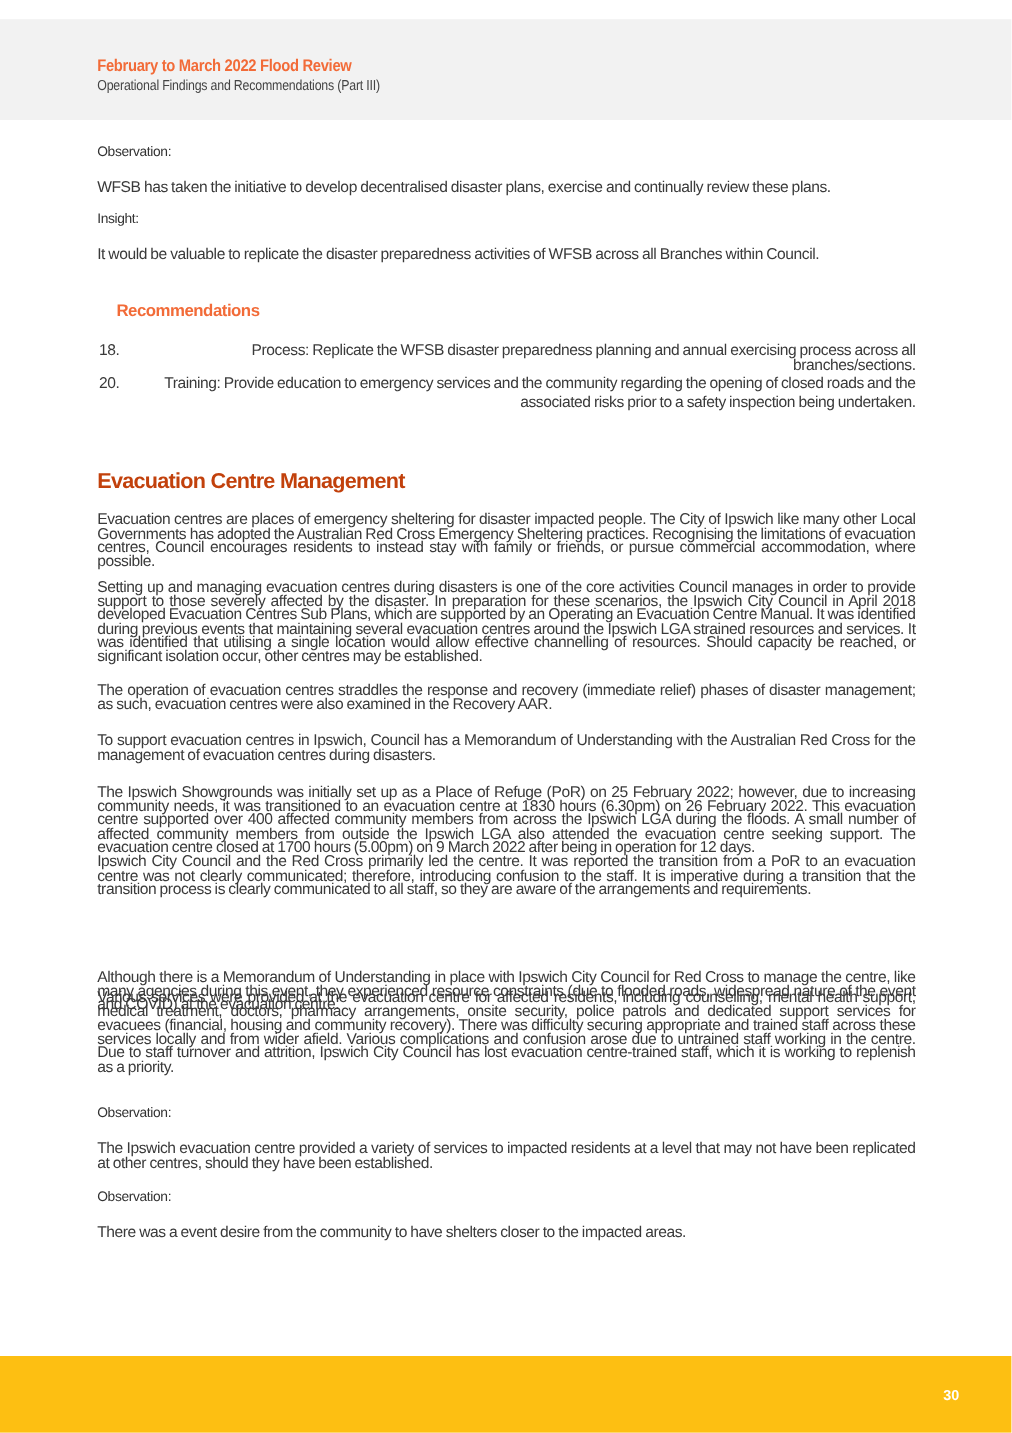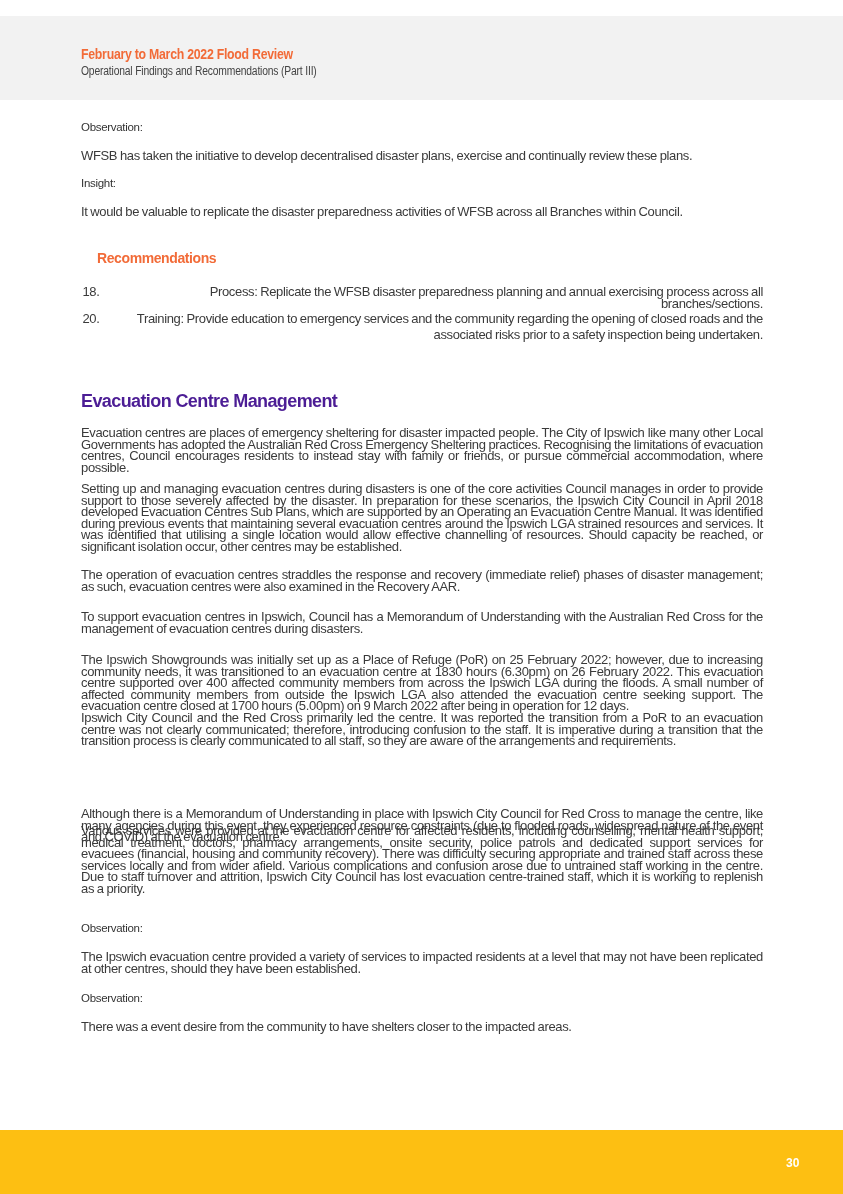--- a/index.html
+++ b/index.html
@@ -41,21 +41,21 @@
   .logo-arc { position: absolute; left: 66px; top: 0px; }
 
   .content { position: absolute; left: 81px; top: 0; width: 682px; }
   .t {
     font-size: 13px; line-height: 11.6px; color: #3a3a3a;
     letter-spacing: -0.35px; word-spacing: -0.5px;
   }
   .j { text-align: justify; }
   .lbl { font-weight: normal; font-size: 11.5px; color: #333; letter-spacing: -0.3px; }
   .h2 { font-weight: bold; color: #f26b38; font-size: 14px; letter-spacing: -0.4px; padding-left: 16px; }
-  .h1 { font-weight: bold; color: #4c1d95; font-size: 18px; letter-spacing: -0.6px; }
+  .h1 { font-weight: bold; color: #c2410c; font-size: 18px; letter-spacing: -0.6px; }
   .abs { position: absolute; left: 0; width: 682px; }
   .rec { position: absolute; left: 0; width: 682px; display: flex; }
   .rec .num { width: 24px; text-align: center; padding-right: 0px; flex: none; margin-left: -2px; }
   .rec .txt { flex: 1; padding-left: 4px; text-align: right; }
 
   .footer {
     position: absolute; left: 0; top: 1130px; width: 843px; height: 64px;
     background: #fdbf12;
   }
   .page-num {

